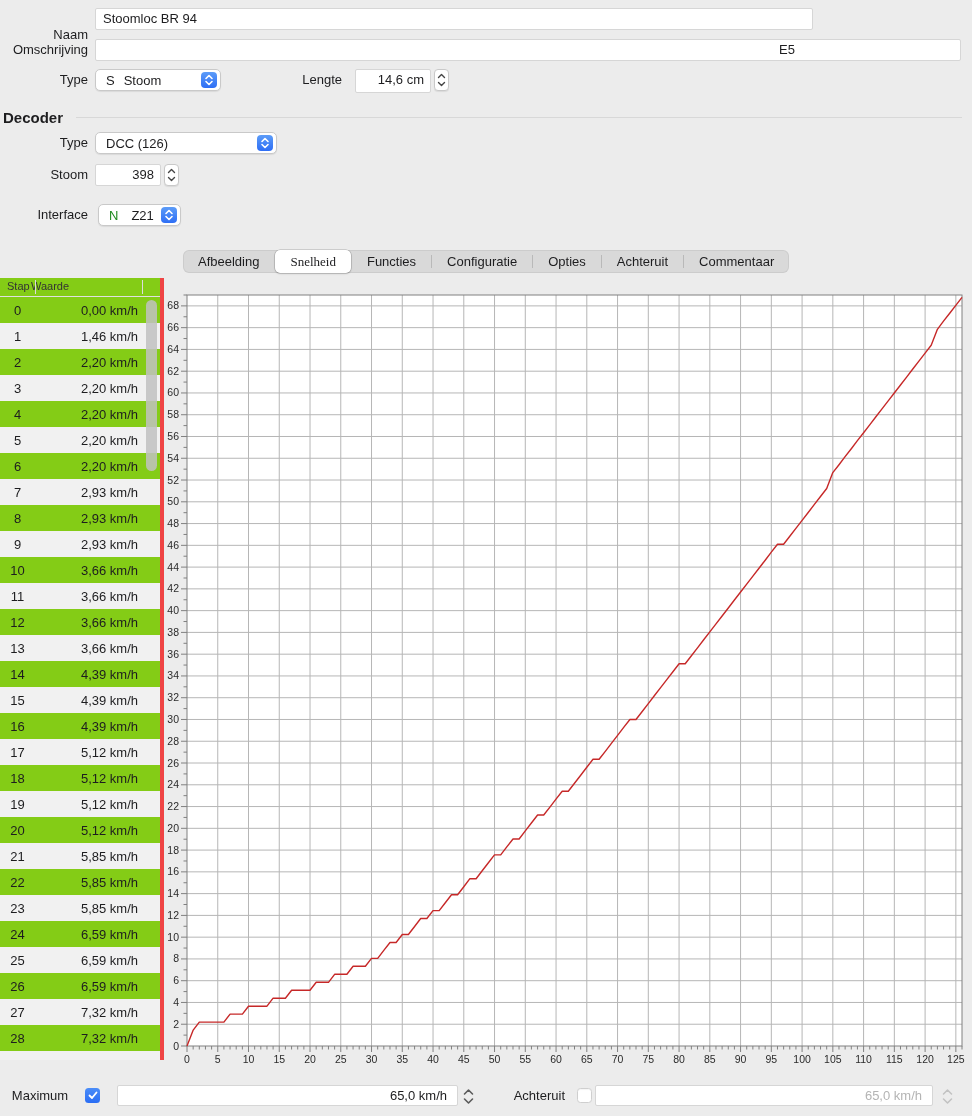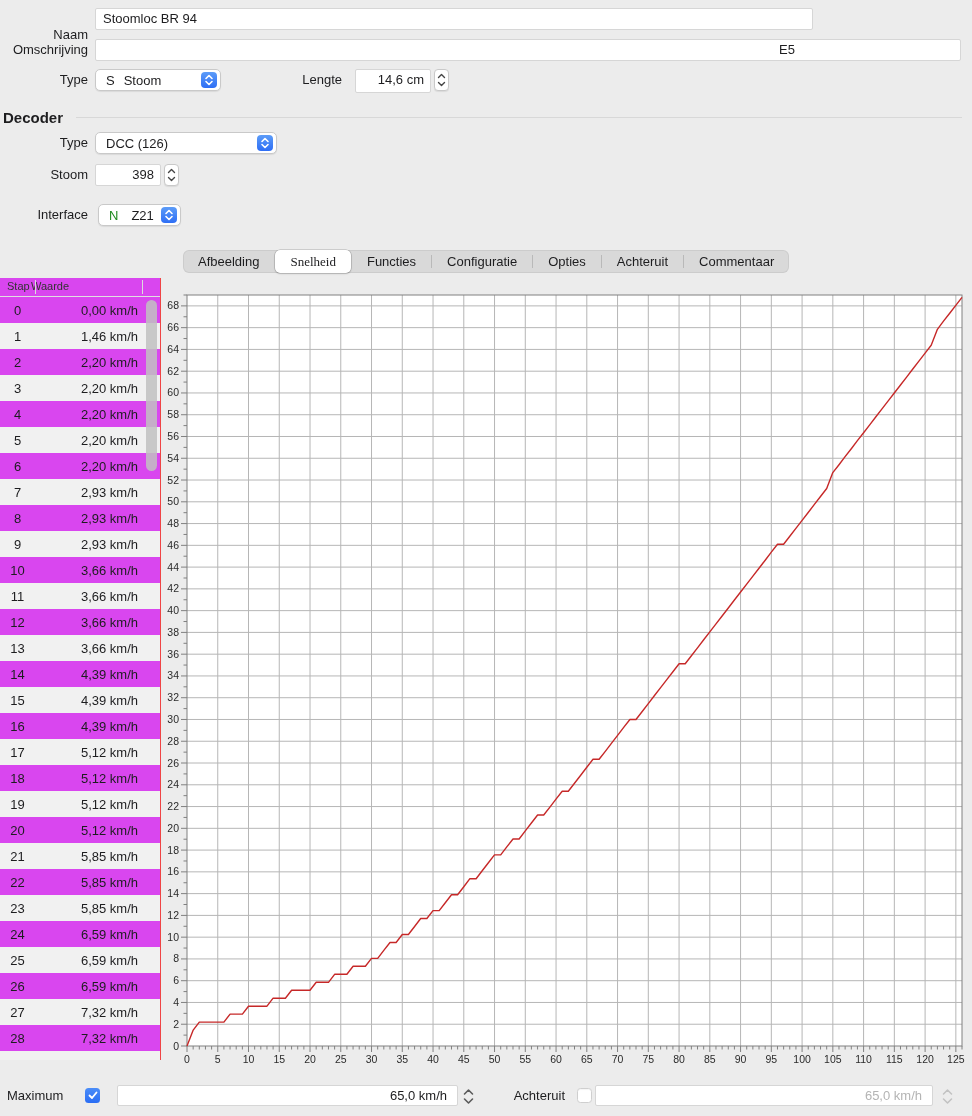--- a/index.html
+++ b/index.html
@@ -12,21 +12,21 @@
   .stepper{width:15px;height:22px;background:#fff;border:1px solid #c9c9c9;border-radius:4px;box-sizing:border-box;display:flex;flex-direction:column;align-items:center;justify-content:center;box-shadow:0 1px 1px rgba(0,0,0,0.08);}
   .sep-line{height:1px;background:#d8d8d8;}
   .title{font-size:15px;font-weight:bold;}
   
   .tabbar{height:23px;background:#d9d9d9;border-radius:6px;display:inline-flex;align-items:center;box-shadow:inset 0 0 0 1px rgba(0,0,0,0.06);}
   .tabseg{font-size:13px;padding:0 15px;height:23px;line-height:23px;border-radius:5px;color:#1d1d1f;white-space:nowrap;}
   .tabseg.sel{background:#fff;box-shadow:0 0 0 0.5px rgba(0,0,0,0.25),0 1px 2px rgba(0,0,0,0.15);font-family:Liberation Serif, serif;}
   .tabsep{width:1px;height:13px;background:#b9b9b9;}
   .tabsep.hid{visibility:hidden;}
   
-  #speed-table{left:0;top:278px;width:160px;height:782px;background:#d946ef;overflow:hidden;border-right:1px solid #ef4444;}
+  #speed-table{left:0;top:278px;width:160px;height:782px;background:#84cc16;overflow:hidden;border-right:4px solid #ef4444;}
   .thead{height:18px;border-bottom:1px solid #e0e0e0;position:relative;font-size:11px;color:#333;}
   .thead .h1{position:absolute;left:7px;top:2px;}
   .thead .h2{position:absolute;left:31px;width:106px;top:2px;text-align:left;}
   .thead .vsep{position:absolute;top:2px;bottom:2px;width:1px;background:#dcdcdc;}
   .trow{height:26px;display:flex;align-items:center;font-size:13px;}
   .trow.odd{background:#f1f1f1;}
   .c-step{width:35px;text-align:center;}
   .c-val{flex:1;text-align:right;padding-right:22px;}
   #scroll-thumb{left:146px;top:300px;width:11px;height:171px;background:#c1c1c1;border-radius:6px;opacity:0.85;}
   
@@ -568,21 +568,21 @@
       <line x1="21" y1="44.6521739130435" x2="27" y2="44.6521739130435" stroke="#808080" stroke-width="1"></line>
       <text x="19" y="48.1521739130435" text-anchor="end" font-size="10.5" fill="#2b2b2b" font-family="Liberation Sans, DejaVu Sans, sans-serif">66</text>
       <line x1="23.5" y1="33.768115942029" x2="27" y2="33.768115942029" stroke="#808080" stroke-width="1"></line>
       <line x1="21" y1="22.8840579710145" x2="27" y2="22.8840579710145" stroke="#808080" stroke-width="1"></line>
       <text x="19" y="26.3840579710145" text-anchor="end" font-size="10.5" fill="#2b2b2b" font-family="Liberation Sans, DejaVu Sans, sans-serif">68</text>
       <line x1="23.5" y1="12" x2="27" y2="12" stroke="#808080" stroke-width="1"></line>
       <polyline points="27.0,763.0 33.2,747.1 39.3,739.1 45.5,739.1 51.6,739.1 57.8,739.1 63.9,739.1 70.1,731.1 76.2,731.1 82.4,731.1 88.5,723.2 94.7,723.2 100.8,723.2 107.0,723.2 113.1,715.2 119.3,715.2 125.4,715.2 131.6,707.3 137.7,707.3 143.9,707.3 150.0,707.3 156.2,699.3 162.3,699.3 168.5,699.3 174.6,691.3 180.8,691.3 186.9,691.3 193.1,683.3 199.2,683.3 205.4,683.3 211.5,675.4 217.7,675.4 223.8,667.4 230.0,659.5 236.1,659.5 242.3,651.5 248.4,651.5 254.6,643.5 260.7,635.5 266.9,635.5 273.0,627.6 279.2,627.6 285.3,619.7 291.5,611.7 297.6,611.7 303.8,603.8 309.9,595.7 316.1,595.7 322.2,587.8 328.4,579.8 334.5,571.9 340.7,571.9 346.8,563.9 353.0,556.0 359.1,556.0 365.3,547.9 371.4,540.0 377.6,532.0 383.7,532.0 389.9,524.1 396.0,516.1 402.2,508.2 408.3,508.2 414.5,500.2 420.7,492.2 426.8,484.3 433.0,476.3 439.1,476.3 445.3,468.4 451.4,460.3 457.6,452.4 463.7,444.4 469.9,436.5 476.0,436.5 482.2,428.5 488.3,420.6 494.5,412.5 500.6,404.6 506.8,396.6 512.9,388.7 519.1,380.8 525.2,380.8 531.4,372.8 537.5,364.8 543.7,356.8 549.8,348.9 556.0,340.9 562.1,333.0 568.3,325.0 574.4,317.0 580.6,309.0 586.7,301.1 592.9,293.1 599.0,285.2 605.2,277.2 611.3,269.2 617.5,261.2 623.6,261.2 629.8,253.3 635.9,245.4 642.1,237.4 648.2,229.5 654.4,221.4 660.5,213.5 666.7,205.5 672.8,189.6 679.0,181.7 685.1,173.6 691.3,165.7 697.4,157.7 703.6,149.8 709.7,141.8 715.9,133.8 722.0,125.8 728.2,117.9 734.3,110.0 740.5,102.0 746.6,94.1 752.8,86.0 758.9,78.1 765.1,70.1 771.2,62.2 777.4,46.3 783.5,38.2 789.7,30.3 795.8,22.3 802.0,14.4" fill="none" stroke="#c62828" stroke-width="1.4" stroke-linejoin="round"></polyline>
     </svg>
 </div>
 
-<div class="abs ftext" style="left:0;top:1085px;width:80px;text-align:left;margin-left:7px;">Maximum</div>
+<div class="abs ftext" style="left:0;top:1085px;width:80px;text-align:center;">Maximum</div>
 <div class="abs cb on" style="left:85px;top:1088px;" id="cb-max">
     <svg width="10" height="9" viewBox="0 0 10 9">
       <path d="M1.5 4.5 L4 7 L8.5 1.5" fill="none" stroke="#fff" stroke-width="1.8" stroke-linecap="round" stroke-linejoin="round"></path>
     </svg>
   </div>
 <div class="abs field" style="left:117px;top:1085px;width:341px;height:21px;text-align:right;padding:0 10px;box-sizing:border-box;"><span>65,0 km/h</span></div>
 <div class="abs chev" style="left:462px;top:1086px;width:12px;height:20px;">
   <svg width="11" height="8" viewBox="0 0 11 8">
       <path d="M1.5 6 L5.5 2 L9.5 6" fill="none" stroke="#5a5a5a" stroke-width="1.6" stroke-linecap="round" stroke-linejoin="round"></path>
     </svg>

